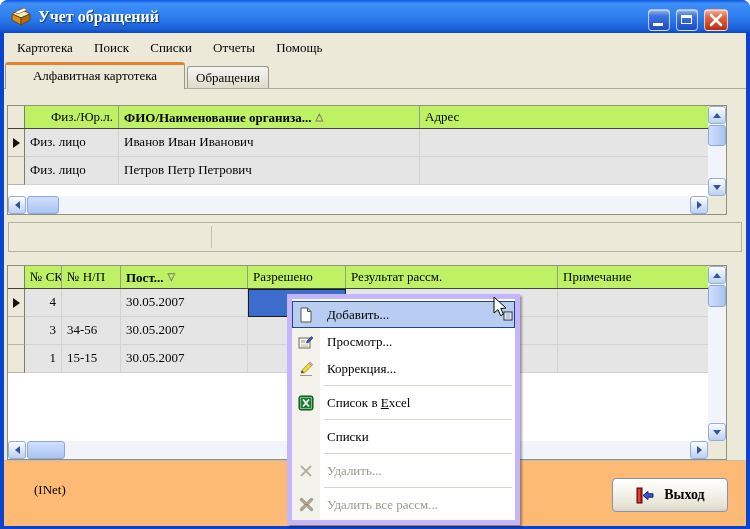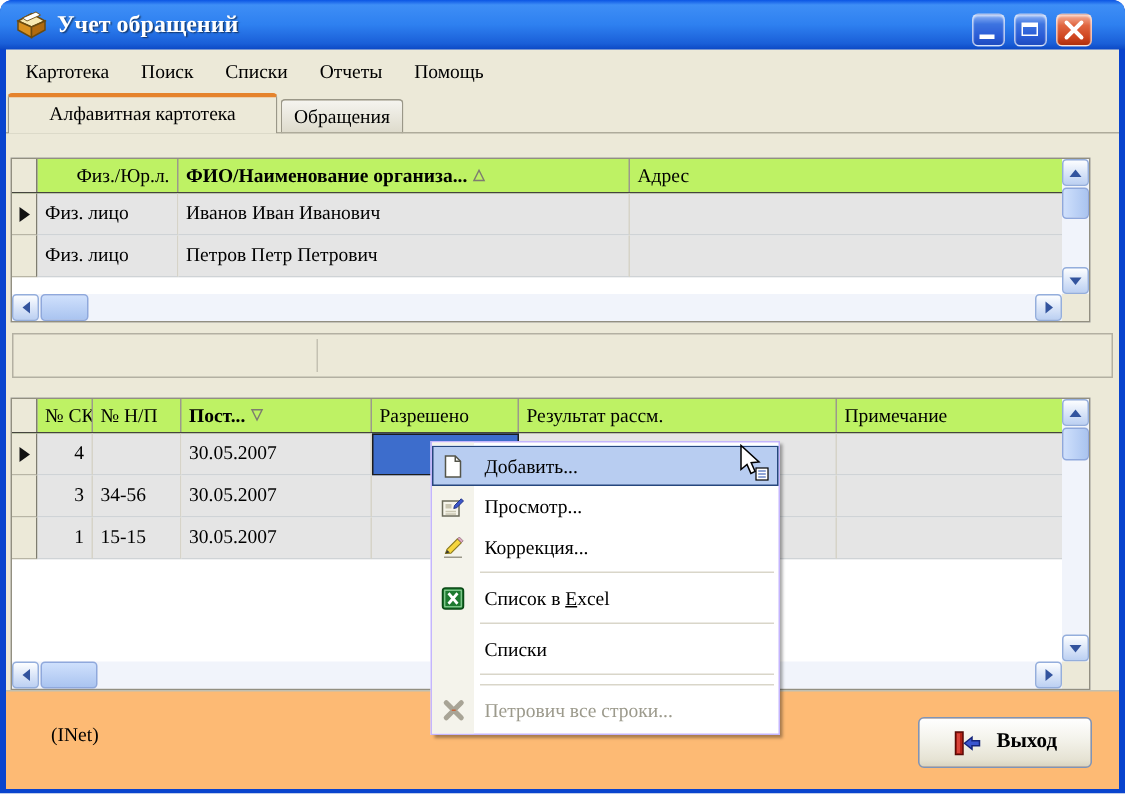--- a/index.html
+++ b/index.html
@@ -72,21 +72,21 @@
   
   .bottombar{position:absolute;left:4px;top:460px;width:742px;height:65px;background:#fdba74;
     border-top:1px solid #C2BFB0;}
   .inet{position:absolute;left:30px;top:21px;}
   .exit-btn{position:absolute;left:608px;top:17px;width:116px;height:34px;box-sizing:border-box;
     border:1px solid #7E94B8;border-radius:4px;
     background:linear-gradient(180deg,#FFFFFF,#F3F2EA 45%,#E6E3D4 85%,#D8D4C0);
     display:flex;align-items:center;justify-content:center;gap:9px;font-weight:bold;font-size:14px;cursor:default;}
   
   .ctx{position:absolute;left:287px;top:294px;width:233px;box-sizing:border-box;z-index:50;
-    background:#fff;border:1px solid #c4b5fd;box-shadow:2px 2px 2px rgba(0,0,0,.35);padding:2px 0;}
+    background:#fff;border:5px solid #c4b5fd;box-shadow:2px 2px 2px rgba(0,0,0,.35);padding:2px 0;}
   .ctx::before{content:"";position:absolute;left:0;top:0;bottom:0;width:28px;background:#F4F3EB;}
   .mi{position:relative;height:27px;display:flex;align-items:center;}
   .mi .ic{flex:0 0 28px;display:flex;align-items:center;justify-content:center;}
   .mi .lbl{padding-left:7px;white-space:nowrap;}
   .mi.hl{background:#B8CDF1;box-shadow:inset 0 0 0 1px #26477E;}
   .mi.disabled .lbl{color:#9C9A8C;}
   .sep{position:relative;height:7px;display:flex;align-items:center;}
   .sep::after{content:"";margin-left:32px;margin-right:3px;flex:1;height:1px;background:#D9D6C9;}
   .u{text-decoration:underline;}
   .cursor{position:absolute;left:492px;top:296px;z-index:60;}
@@ -296,29 +296,37 @@
           </svg>
       </span>
       <span class="lbl"><span>Список в </span><span class="u">E</span><span>xcel</span></span>
     </div>
     <div class="sep"></div>
     <div class="mi">
       <span class="ic"></span>
       <span class="lbl">Списки</span>
     </div>
     <div class="sep"></div>
+    <div class="mi disabled">
+      <span class="ic">
+        <svg width="14" height="14" viewBox="0 0 14 14">
+            <path d="M2 2 L12 12 M12 2 L2 12" stroke="#B4B0A2" stroke-width="1.8"></path>
+          </svg>
+      </span>
+      <span class="lbl">Удалить...</span>
+    </div>
     <div class="sep"></div>
     <div class="mi disabled">
       <span class="ic">
         <svg width="15" height="15" viewBox="0 0 15 15">
             <path d="M2.5 2.5 L12.5 12.5 M12.5 2.5 L2.5 12.5" stroke="#A8A496" stroke-width="3.4" stroke-linecap="round"></path>
             <path d="M6.2 7.5 L8.8 7.5" stroke="#C8653A" stroke-width="1"></path>
           </svg>
       </span>
-      <span class="lbl">Петрович все строки...</span>
+      <span class="lbl">Удалить все рассм...</span>
     </div>
   </div>
 
   <div class="cursor">
     <svg width="22" height="26" viewBox="0 0 22 26">
       <path d="M2 1 L2 17 L6 13.6 L8.6 19.6 L11.4 18.3 L8.8 12.5 L14 12 Z" fill="#fff" stroke="#000" stroke-width="1"></path>
       <rect x="12" y="16" width="8" height="8" fill="#fff" stroke="#000" stroke-width="0.8"></rect>
       <path d="M13.5 18 H18.5 M13.5 20 H18.5 M13.5 22 H18.5" stroke="#6A86C8" stroke-width="0.9"></path>
     </svg>
   </div>

